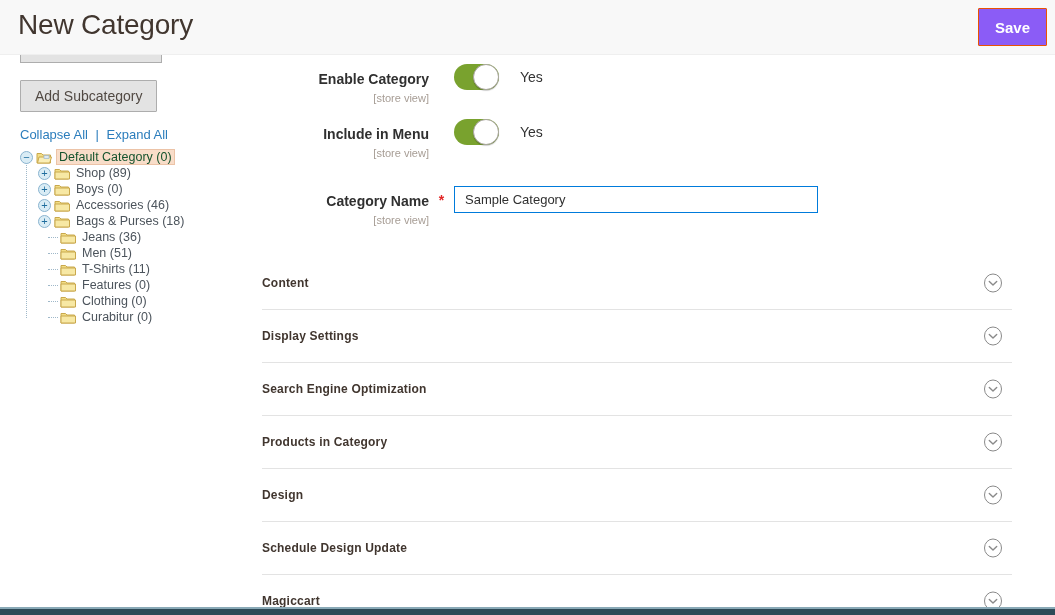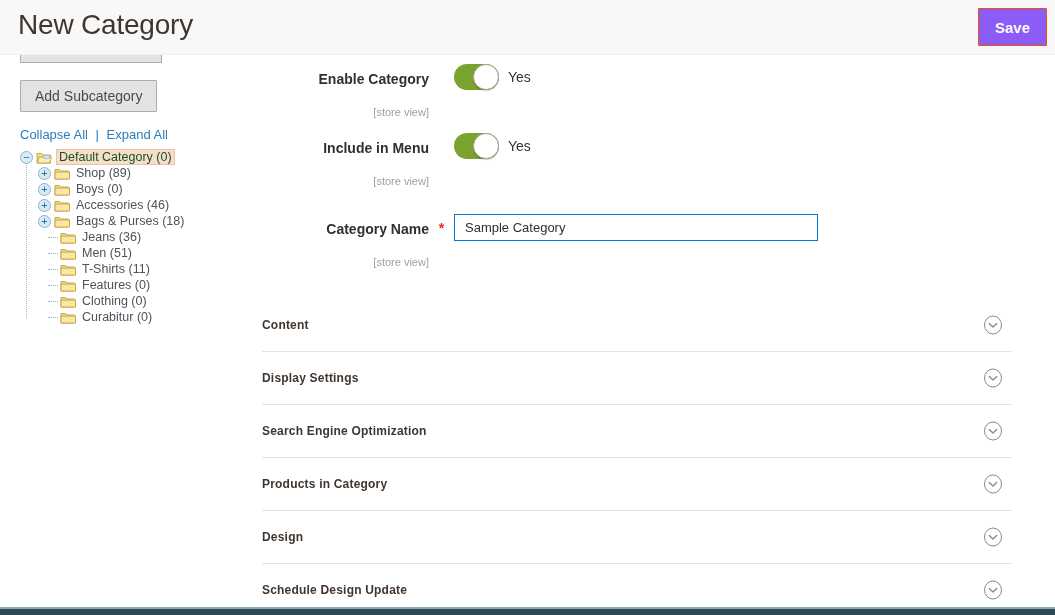--- a/index.html
+++ b/index.html
@@ -31,26 +31,26 @@
   .tree-row .expander { width:13px; height:13px; border-radius:50%; background:#d9ecf5; border:1px solid #8ab4d0; color:#1f6d9e; font-size:11px; line-height:10px; text-align:center; margin-right:3px; flex:0 0 13px; position:relative; z-index:1; }
   .tree-row .stub { width:10px; border-top:1px dotted #9fb8c9; margin-right:2px; flex:0 0 10px; }
   .tree-row .folder { margin-right:4px; flex:0 0 16px; display:inline-flex; }
   .tree-row .lbl { padding:0 2px; }
   .tree-row.selected .lbl { background:#f8ddc9; border:1px solid #ecc3a7; color:#14532d;text-align:center; }
 
   
   .field-row { display:flex; align-items:flex-start; margin-bottom:15px; }
   .label-col { width:167px; text-align:right; padding-top:6px; }
   .label-col label { font-size:14px; font-weight:700; color:#303030; line-height:16px; }
-  .label-col .scope { font-size:11px; color:#a79d95; margin-top:18px; }
+  .label-col .scope { font-size:11px; color:#a79d95; margin-top:4px; }
   .required-col { width:25px; text-align:center; padding-top:6px; font-size:14px; color:#e22626; font-weight:700; }
   .control-col { display:flex; align-items:center; padding-top:0; }
   .toggle { position:relative; width:45px; height:26px; border-radius:13px; background:#79a22e; cursor:pointer; flex:0 0 45px; }
   .toggle .knob { position:absolute; right:0; top:0; width:26px; height:26px; border-radius:50%; background:#ffffff; border:1px solid #aaa6a0; box-shadow:0 1px 1px rgba(0,0,0,.2); }
-  .toggle-label { margin-left:9px; font-size:14px; color:#333333; }
+  .toggle-label { margin-left:21px; font-size:14px; color:#333333; }
   .text-input { width:364px; height:27px; border:1px solid #007bdb; background:#ffffff; font-family:"Liberation Sans",sans-serif; font-size:13px; color:#303030; padding:0 10px; outline:none; }
   .row-name { margin-top:27px; }
 
   
   .accordion { margin-top:31px; }
   .acc-row { position:relative; height:53px; border-bottom:1px solid #e3e3e3; display:flex; align-items:center; cursor:pointer; }
   .acc-title { font-size:12px; font-weight:700; color:#41362f; letter-spacing:.2px; }
   .chevron { position:absolute; right:9px; top:50%; margin-top:-10px; width:20px; height:20px; }
 
   

